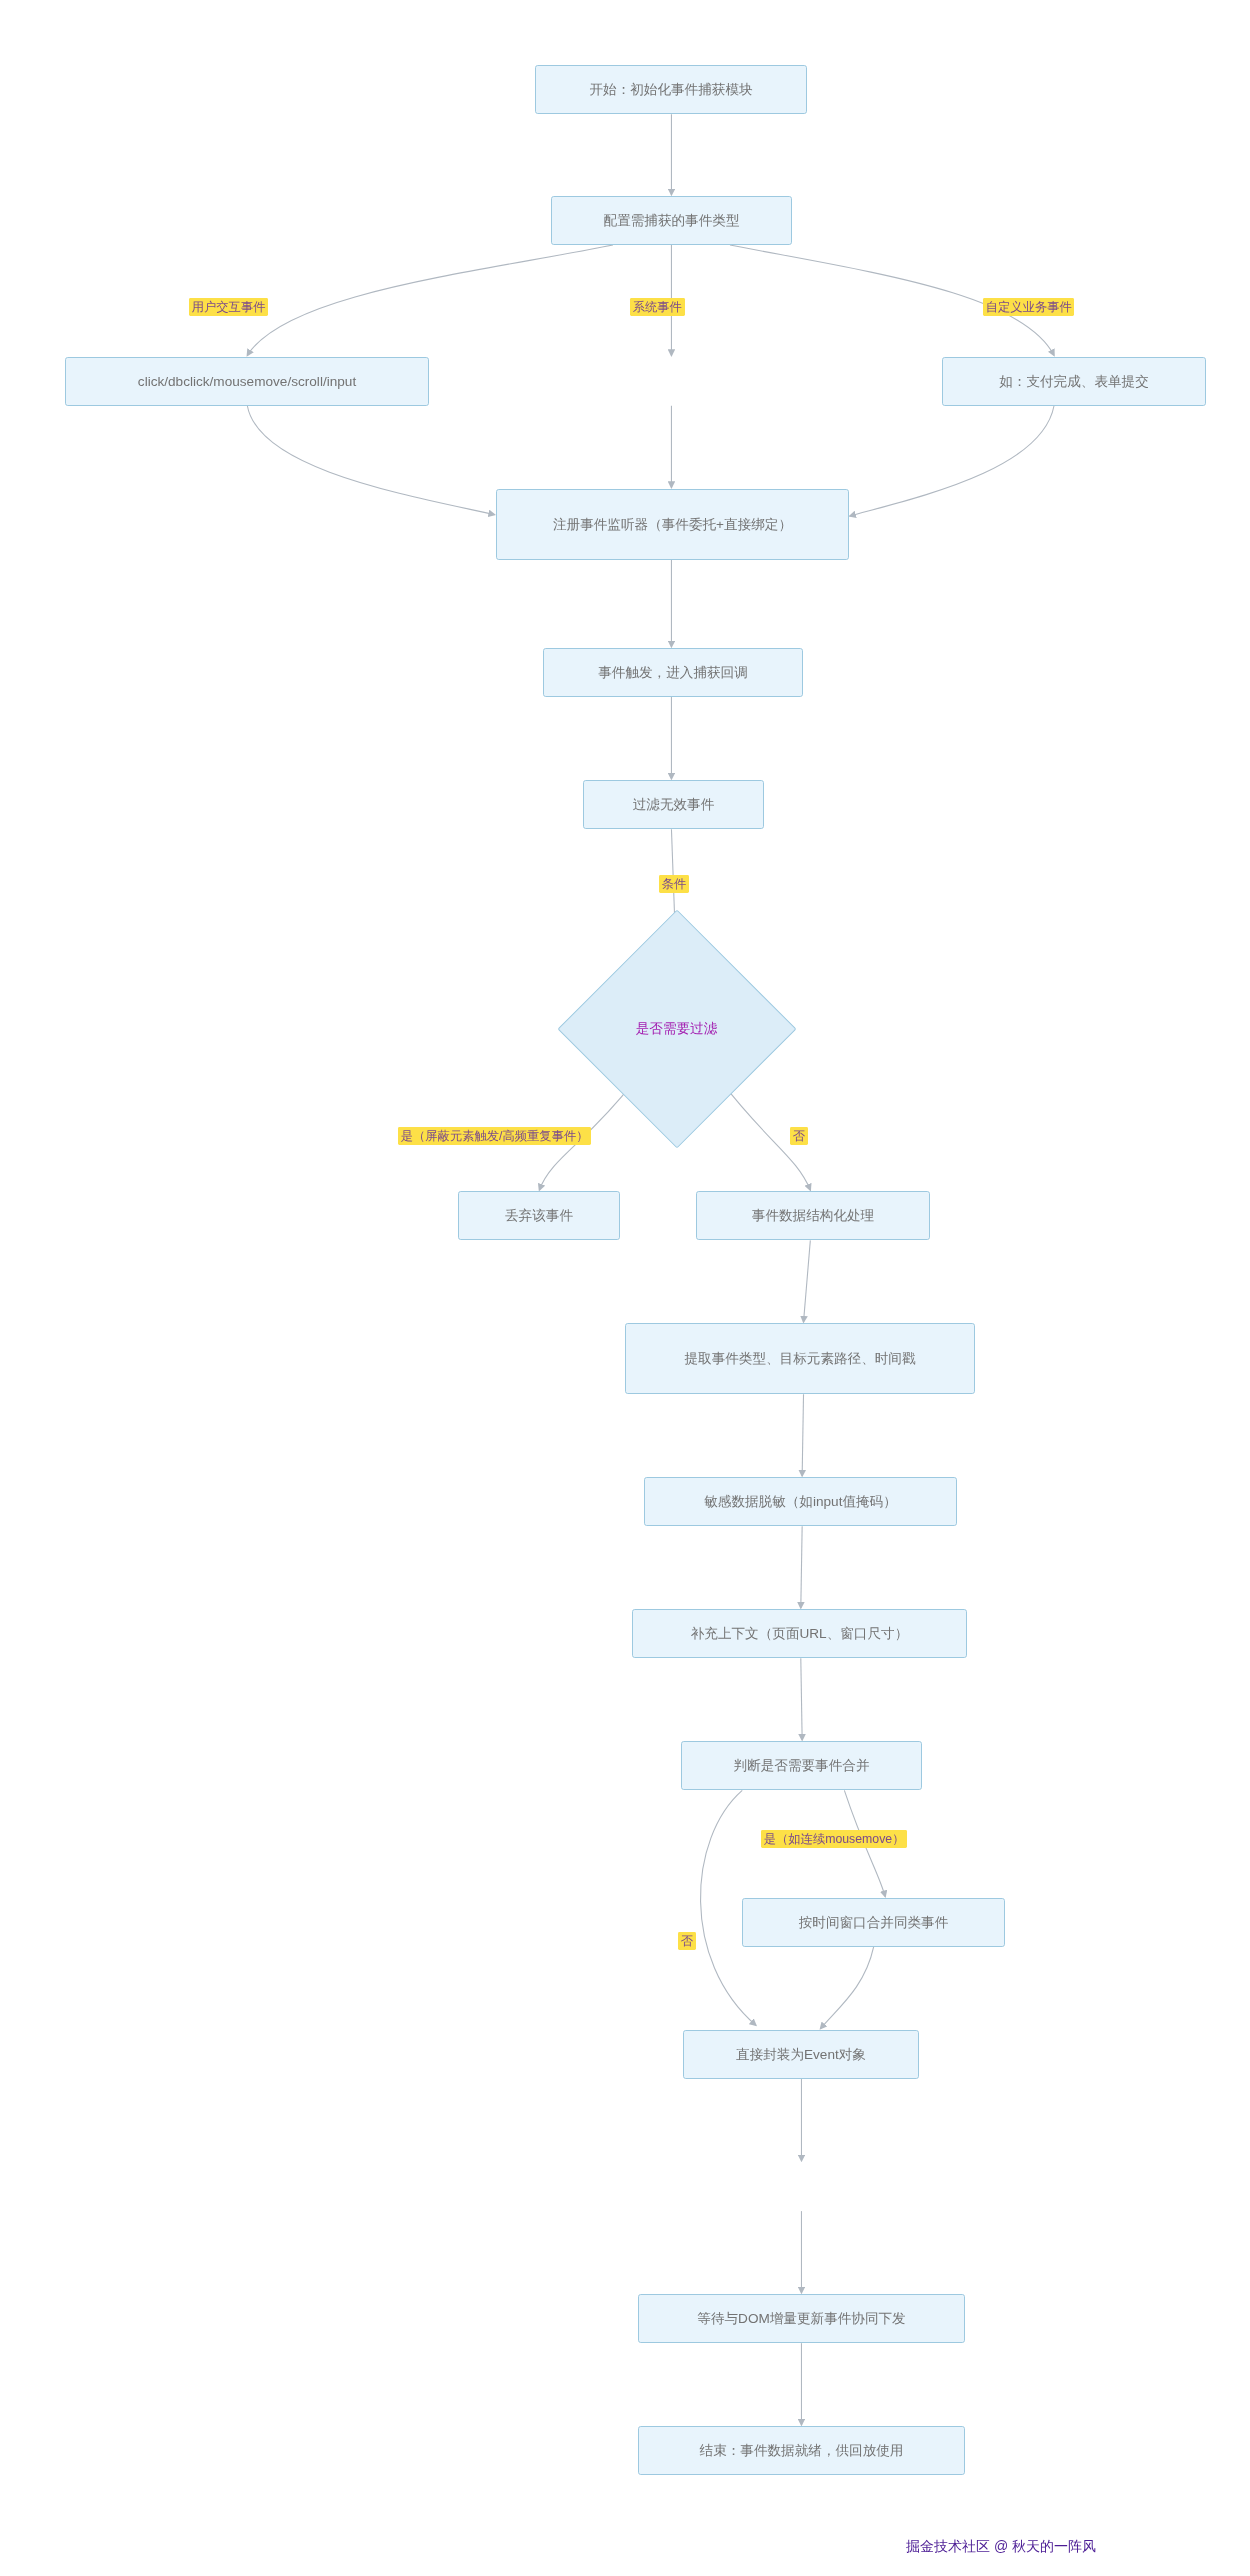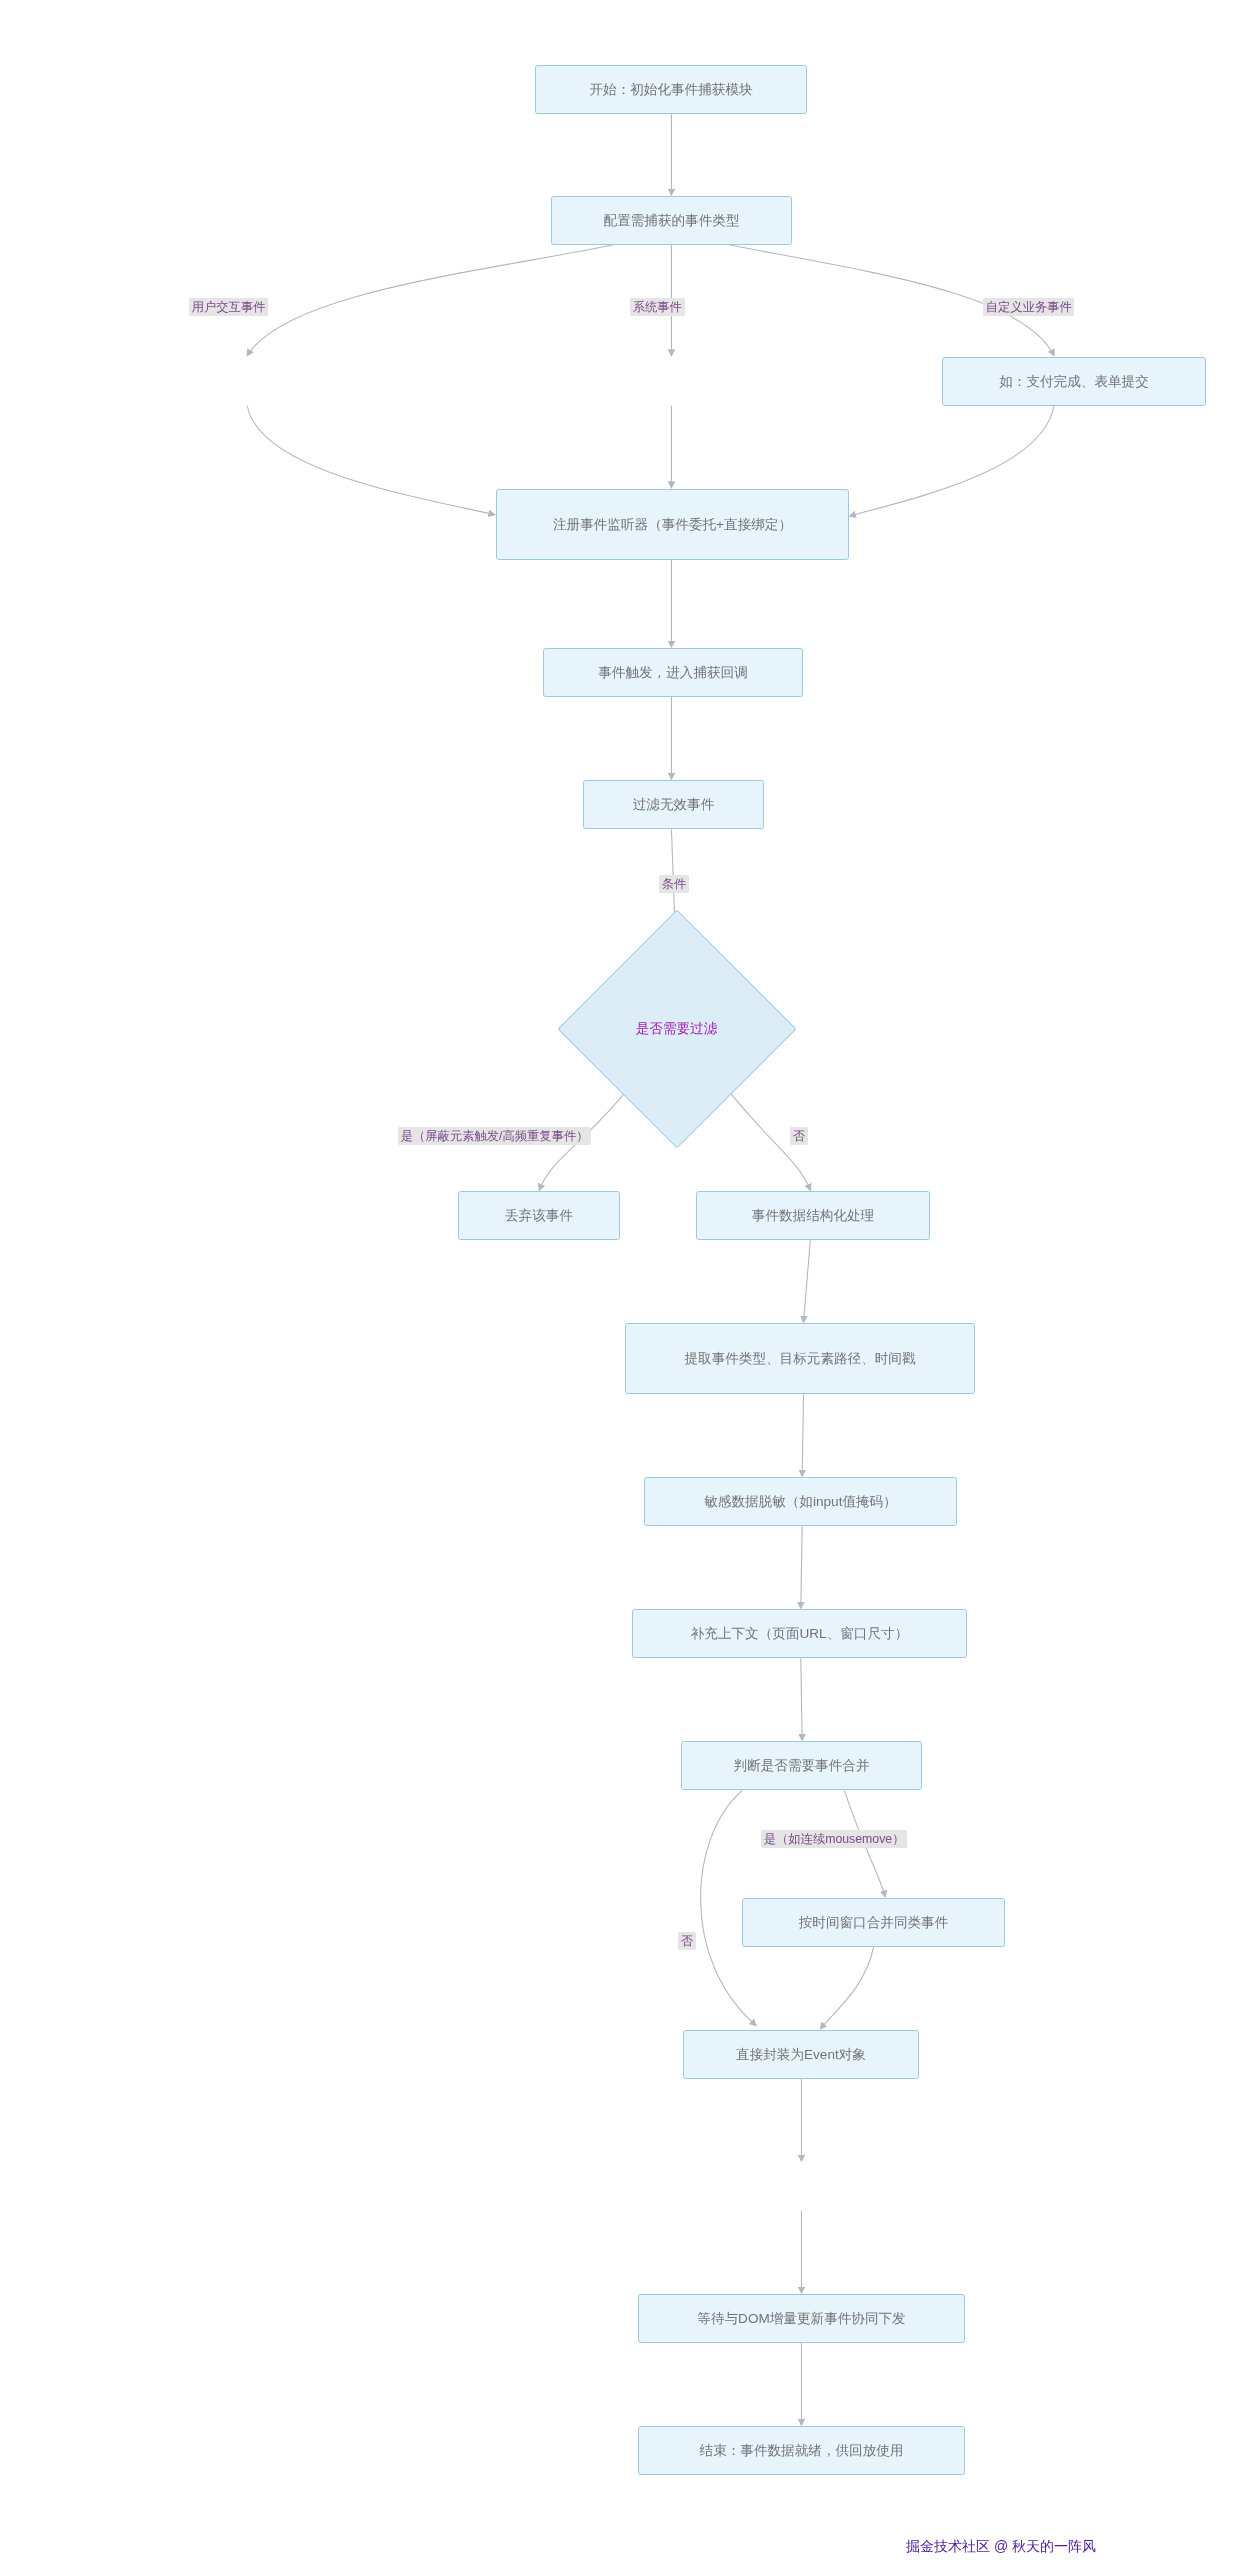--- a/index.html
+++ b/index.html
@@ -61,21 +61,21 @@
     position: relative;
     z-index: 2;
     font-size: 13.6px;
     color: #a21caf;
     white-space: nowrap;
   }
   .edge-label {
     position: absolute;
     font-size: 12.3px;
     color: #7b4b8a;
-    background: #e5e5e5;
+    background: #fde047;
     padding: 0.7px 2.7px;
     border-radius: 1.4px;
     white-space: nowrap;
   }
   .watermark {
     position: absolute;
     right: 155px;
     bottom: 20.4px;
     font-size: 14px;
     color: #4c1d95;
@@ -138,20 +138,21 @@
       <path d="M 1177 3248 L 1177 3368"></path>
 
       <path d="M 1177 3442 L 1177 3562"></path>
     </g>
   </svg>
 
   <div class="node" style="left:535px; top:65px; width:272px; height:49px;">开始：初始化事件捕获模块</div>
 
   <div class="node" style="left:551px; top:196px; width:241px; height:49px;">配置需捕获的事件类型</div>
 
+  <div class="node" style="left:65px; top:357px; width:364px; height:49px;">click/dbclick/mousemove/scroll/input</div>
 
 
   <div class="node" style="left:922px; top:357px; width:264px; height:49px;margin-left:20px;">如：支付完成、表单提交</div>
 
   <div class="node" style="left:496px; top:489px; width:353px; height:71px;">注册事件监听器（事件委托+直接绑定）</div>
 
   <div class="node" style="left:543px; top:648px; width:260px; height:49px;">事件触发，进入捕获回调</div>
 
   <div class="node" style="left:583px; top:780px; width:181px; height:49px;">过滤无效事件</div>
 

